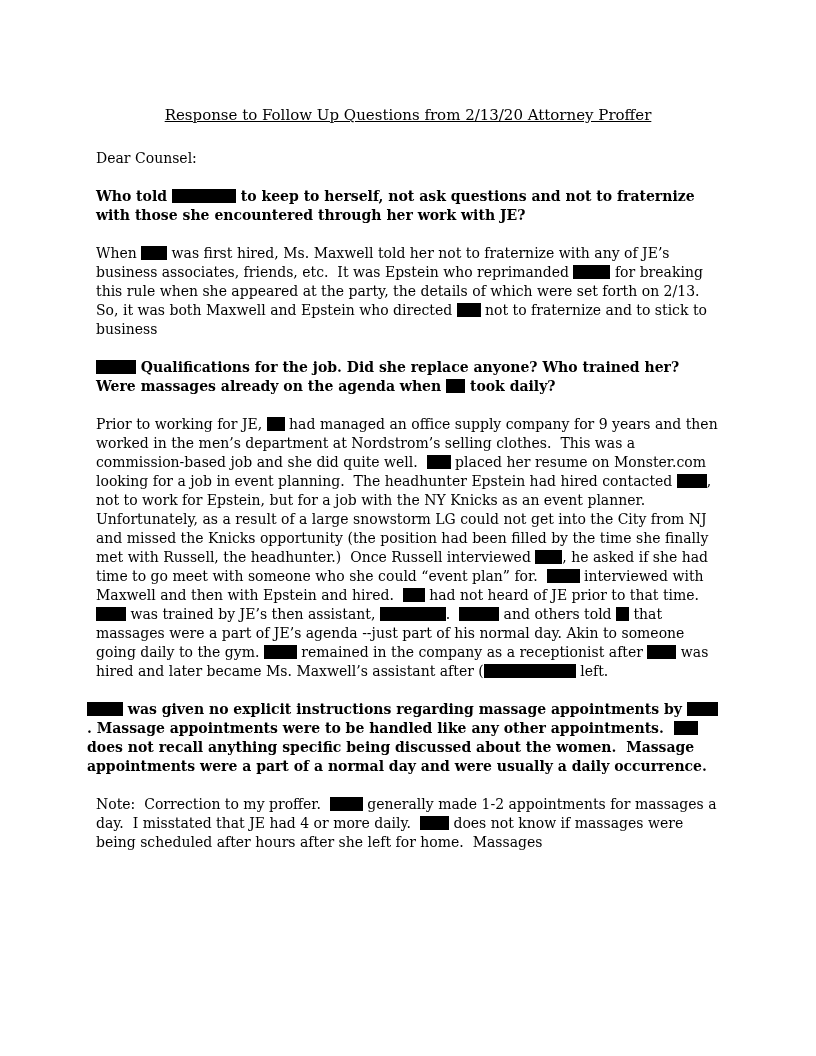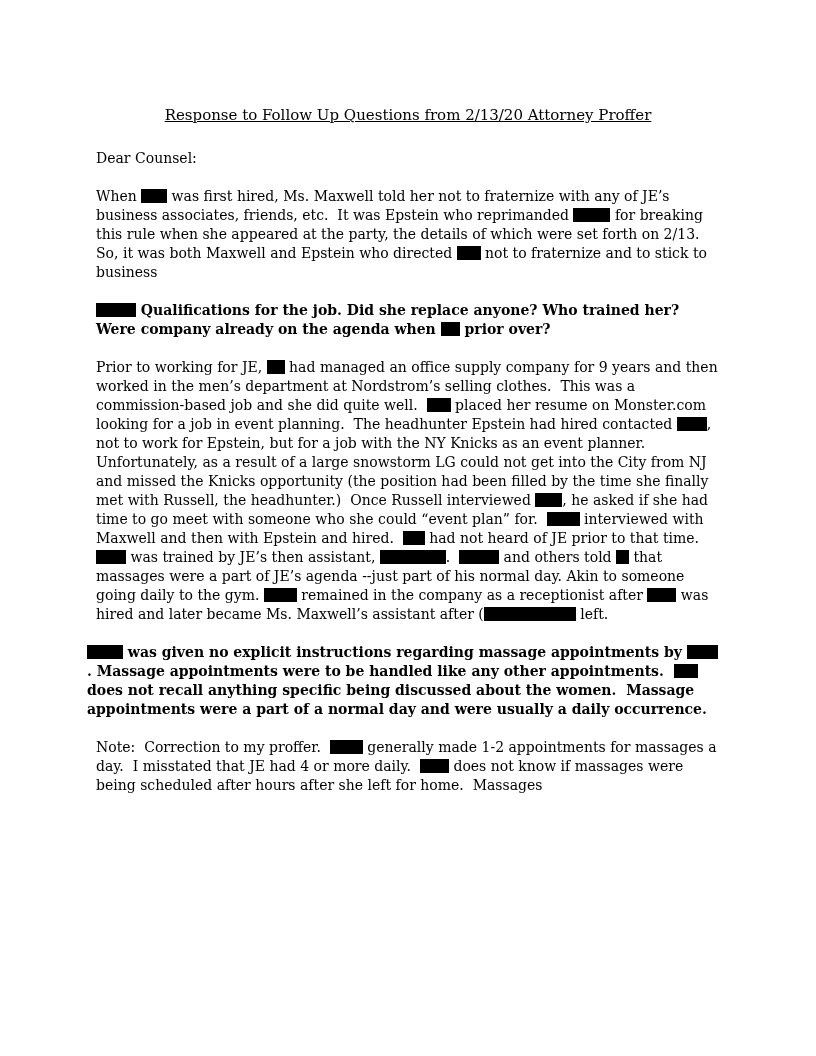--- a/index.html
+++ b/index.html
@@ -51,19 +51,20 @@
     vertical-align: -2px;
   }
 </style>
 </head>
 <body>
 
 <div class="page">
   <h1 class="doc-title">Response to Follow Up Questions from 2/13/20 Attorney Proffer</h1>
   <div class="doc-body">
       <p class="block greeting"><span>Dear Counsel:</span></p>
+      <p class="block question"><span>Who told </span><span class="redaction" style="width: 64px;"></span><span> to keep to herself, not ask questions and not to fraternize with those she encountered through her work with JE?</span></p>
       <p class="block paragraph"><span>When </span><span class="redaction" style="width: 26px;"></span><span> was first hired, Ms. Maxwell told her not to fraternize with any of JE’s business associates, friends, etc.  It was Epstein who reprimanded </span><span class="redaction" style="width: 37px;"></span><span> for breaking this rule when she appeared at the party, the details of which were set forth on 2/13.  So, it was both Maxwell and Epstein who directed </span><span class="redaction" style="width: 24px;"></span><span> not to fraternize and to stick to business</span></p>
-      <p class="block question"><span class="redaction" style="width: 40px;"></span><span> Qualifications for the job. Did she replace anyone? Who trained her? Were company already on the agenda when </span><span class="redaction" style="width: 19px;"></span><span> prior over?</span></p>
+      <p class="block question"><span class="redaction" style="width: 40px;"></span><span> Qualifications for the job. Did she replace anyone? Who trained her? Were massages already on the agenda when </span><span class="redaction" style="width: 19px;"></span><span> took daily?</span></p>
       <p class="block paragraph"><span>Prior to working for JE, </span><span class="redaction" style="width: 18px;"></span><span> had managed an office supply company for 9 years and then worked in the men’s department at Nordstrom’s selling clothes.  This was a commission-based job and she did quite well.  </span><span class="redaction" style="width: 24px;"></span><span> placed her resume on Monster.com looking for a job in event planning.  The headhunter Epstein had hired contacted </span><span class="redaction" style="width: 30px;"></span><span>, not to work for Epstein, but for a job with the NY Knicks as an event planner.  Unfortunately, as a result of a large snowstorm LG could not get into the City from NJ and missed the Knicks opportunity (the position had been filled by the time she finally met with Russell, the headhunter.)  Once Russell interviewed </span><span class="redaction" style="width: 27px;"></span><span>, he asked if she had time to go meet with someone who she could “event plan” for.  </span><span class="redaction" style="width: 33px;"></span><span> interviewed with Maxwell and then with Epstein and hired.  </span><span class="redaction" style="width: 22px;"></span><span> had not heard of JE prior to that time.  </span><span class="redaction" style="width: 30px;"></span><span> was trained by JE’s then assistant, </span><span class="redaction" style="width: 66px;"></span><span>.  </span><span class="redaction" style="width: 40px;"></span><span> and others told </span><span class="redaction" style="width: 13px;"></span><span> that massages were a part of JE’s agenda --just part of his normal day. Akin to someone going daily to the gym. </span><span class="redaction" style="width: 33px;"></span><span> remained in the company as a receptionist after </span><span class="redaction" style="width: 29px;"></span><span> was hired and later became Ms. Maxwell’s assistant after (</span><span class="redaction" style="width: 92px;"></span><span> left.</span></p>
       <p class="block paragraph outdent"><span class="redaction" style="width: 36px;"></span><span> was given no explicit instructions regarding massage appointments by </span><span class="redaction" style="width: 31px;"></span><span>. Massage appointments were to be handled like any other appointments.  </span><span class="redaction" style="width: 24px;"></span><span> does not recall anything specific being discussed about the women.  Massage appointments were a part of a normal day and were usually a daily occurrence.</span></p>
       <p class="block paragraph"><span>Note:  Correction to my proffer.  </span><span class="redaction" style="width: 33px;"></span><span> generally made 1-2 appointments for massages a day.  I misstated that JE had 4 or more daily.  </span><span class="redaction" style="width: 29px;"></span><span> does not know if massages were being scheduled after hours after she left for home.  Massages</span></p>
     </div>
 </div>
 
 </body></html>

